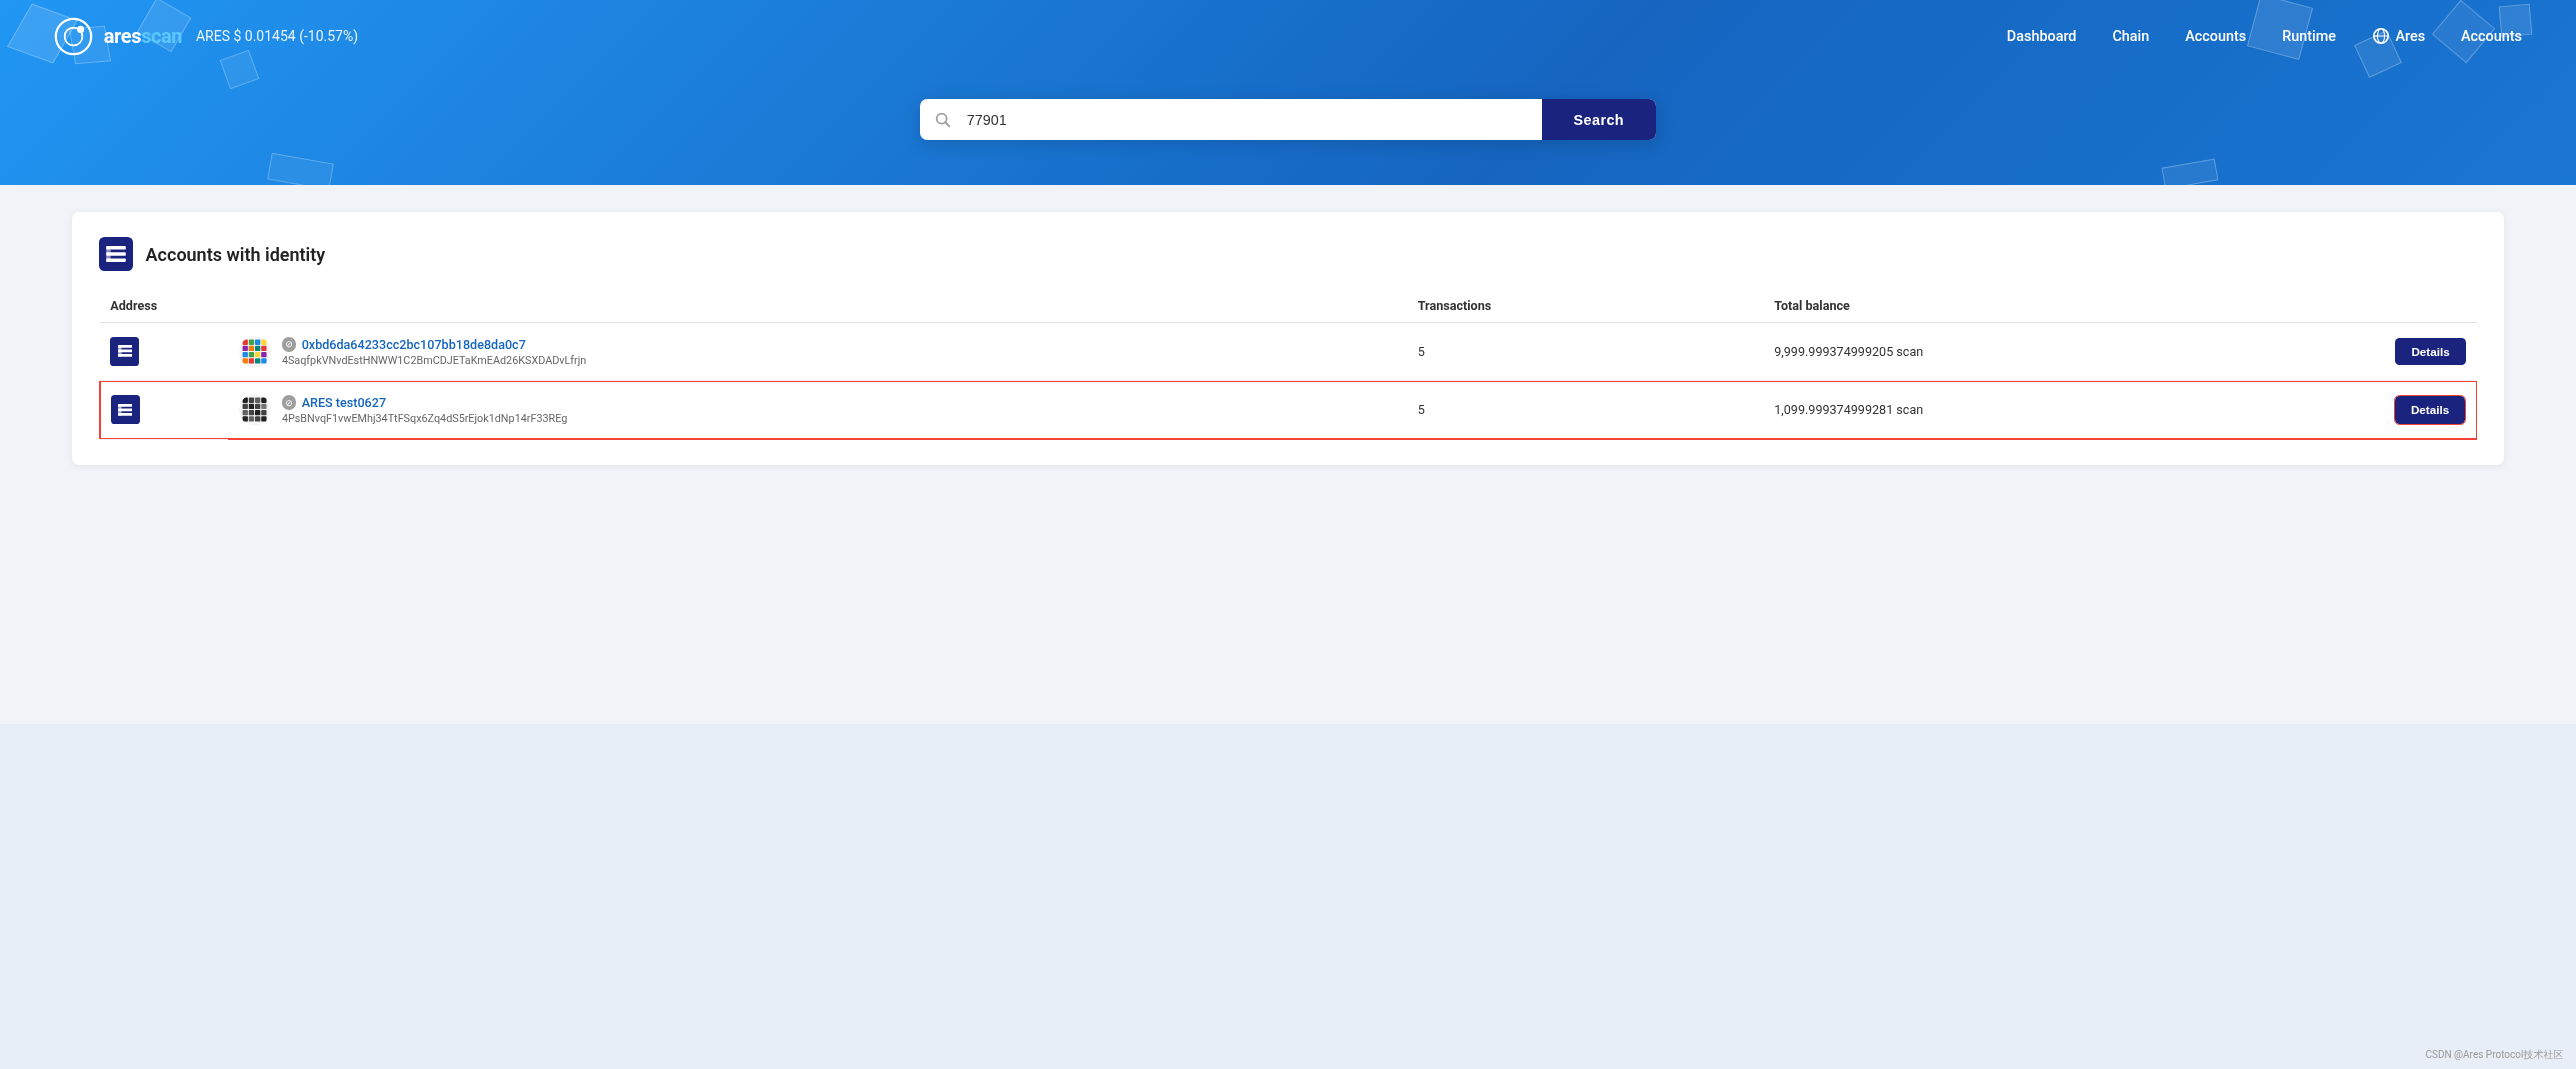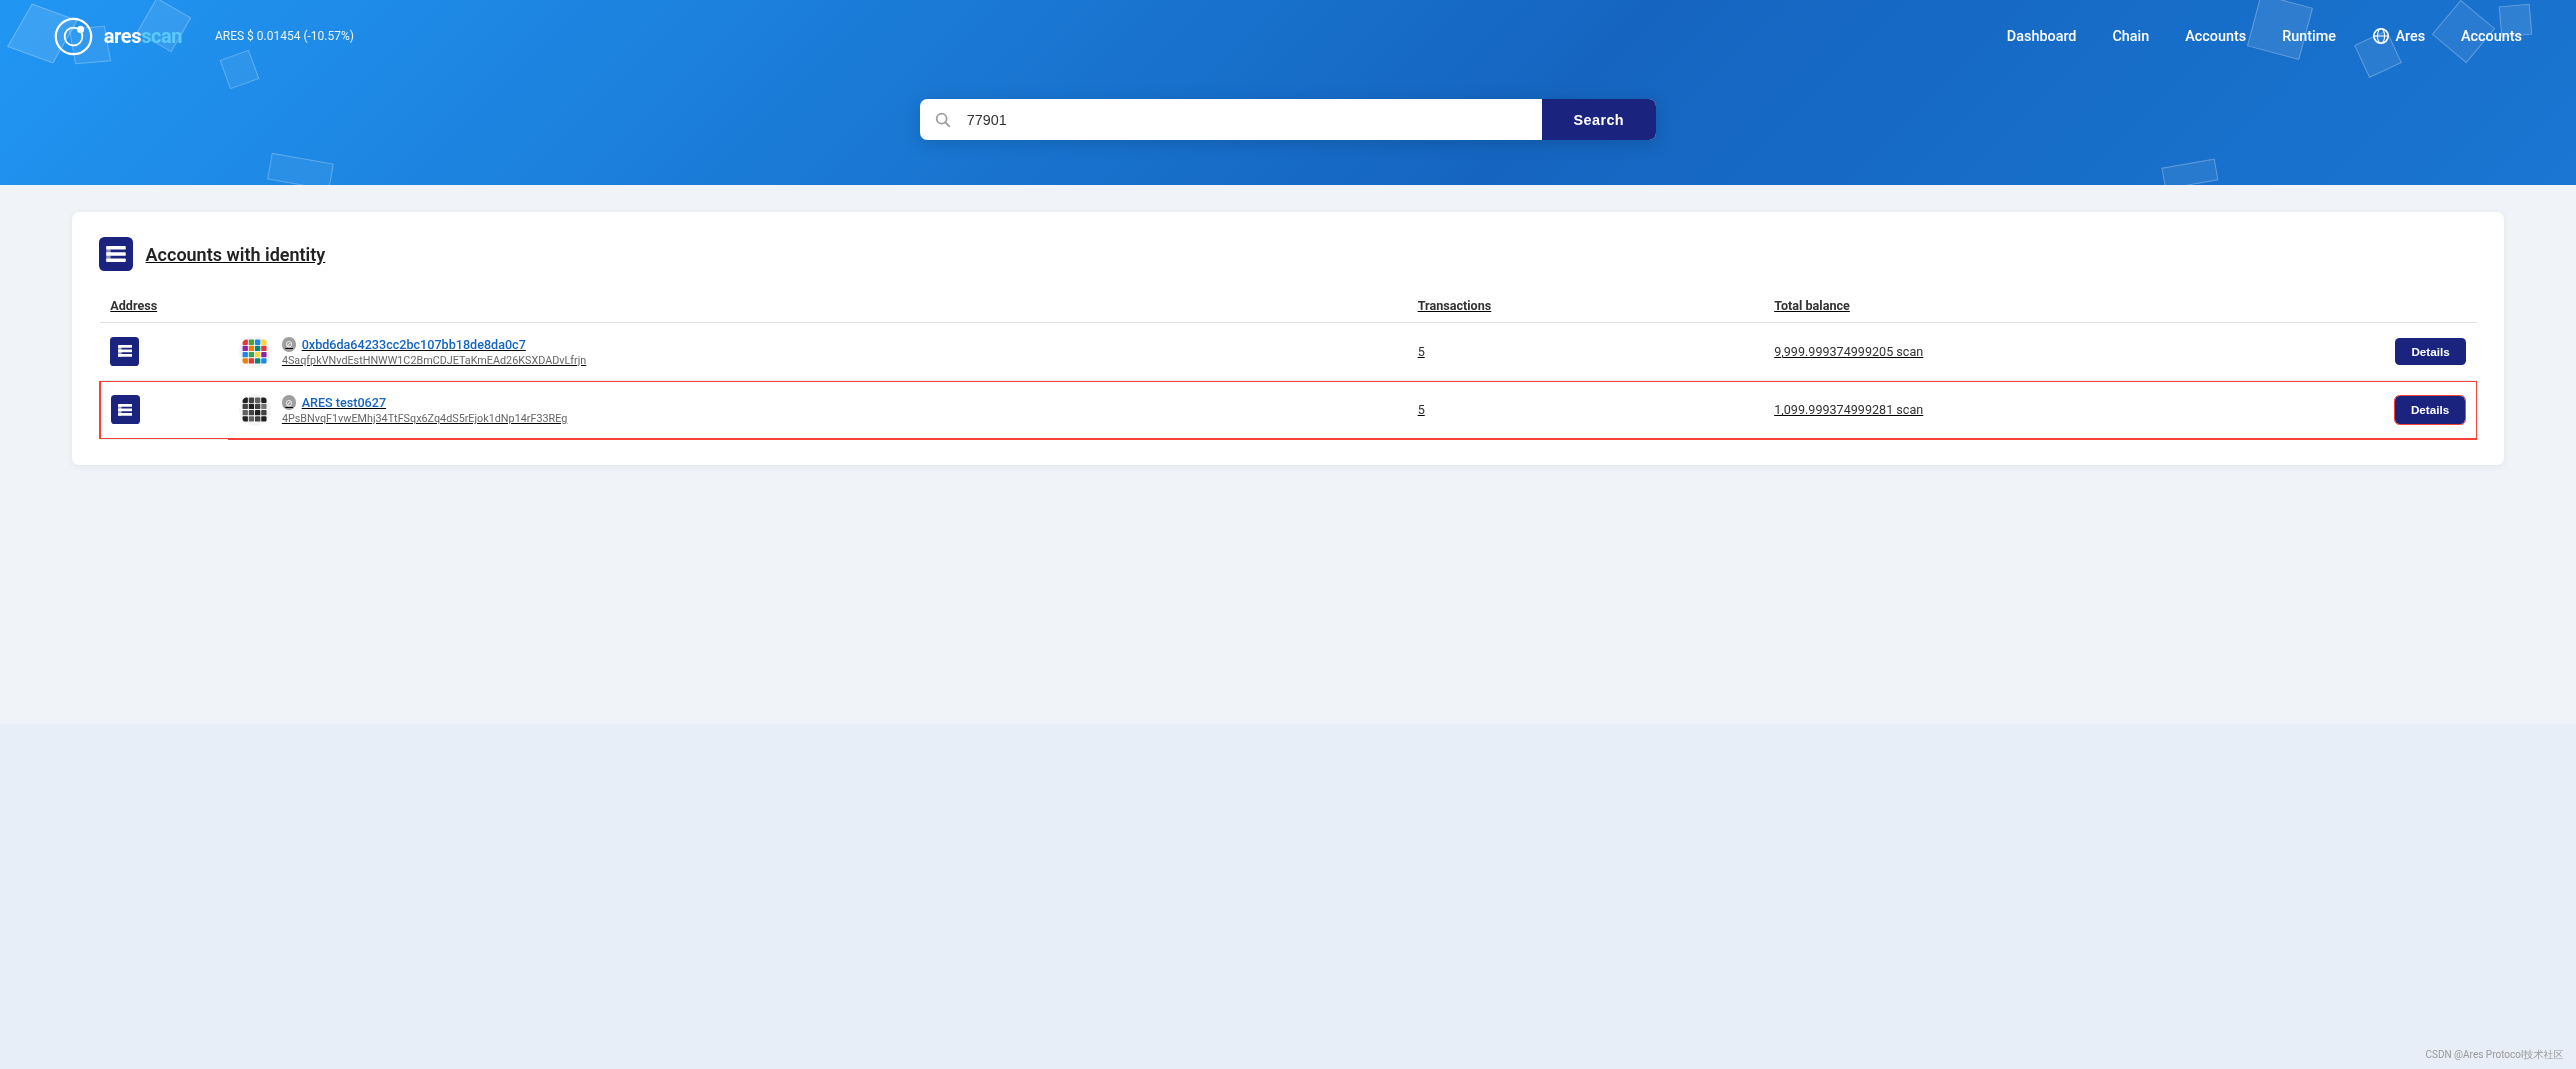--- a/index.html
+++ b/index.html
@@ -30,22 +30,22 @@
     }
     .brand-name {
       color: white;
       font-size: 20px;
       font-weight: 700;
       letter-spacing: -0.4px;
     }
     .brand-name span { color: #a8d4ff; }
     .price-tag {
       color: rgba(255,255,255,0.9);
-      font-size: 12px;
-      margin-left: 22px;
+      font-size: 14px;
+      margin-left: 3px;
     }
     .nav-links {
       display: flex;
       align-items: center;
       gap: 36px;
       margin-left: auto;
     }
     .nav-link {
       color: white;
       font-size: 14.4px;
@@ -101,21 +101,20 @@
     .content {
       background: #f0f4f9;
       padding: 27px 72px;
       min-height: 539px;
     }
     .results-card {
       background: white;
       border-radius: 7.2px;
       padding: 25px 27px;
       box-shadow: 0 1.8px 7.2px rgba(0,0,0,0.06);
-      text-decoration: underline;
     }
     .results-header {
       display: flex;
       align-items: center;
       gap: 12.6px;
       margin-bottom: 18px;
     }
     .results-icon {
       width: 34px; height: 34px;
       background: #1a237e;

